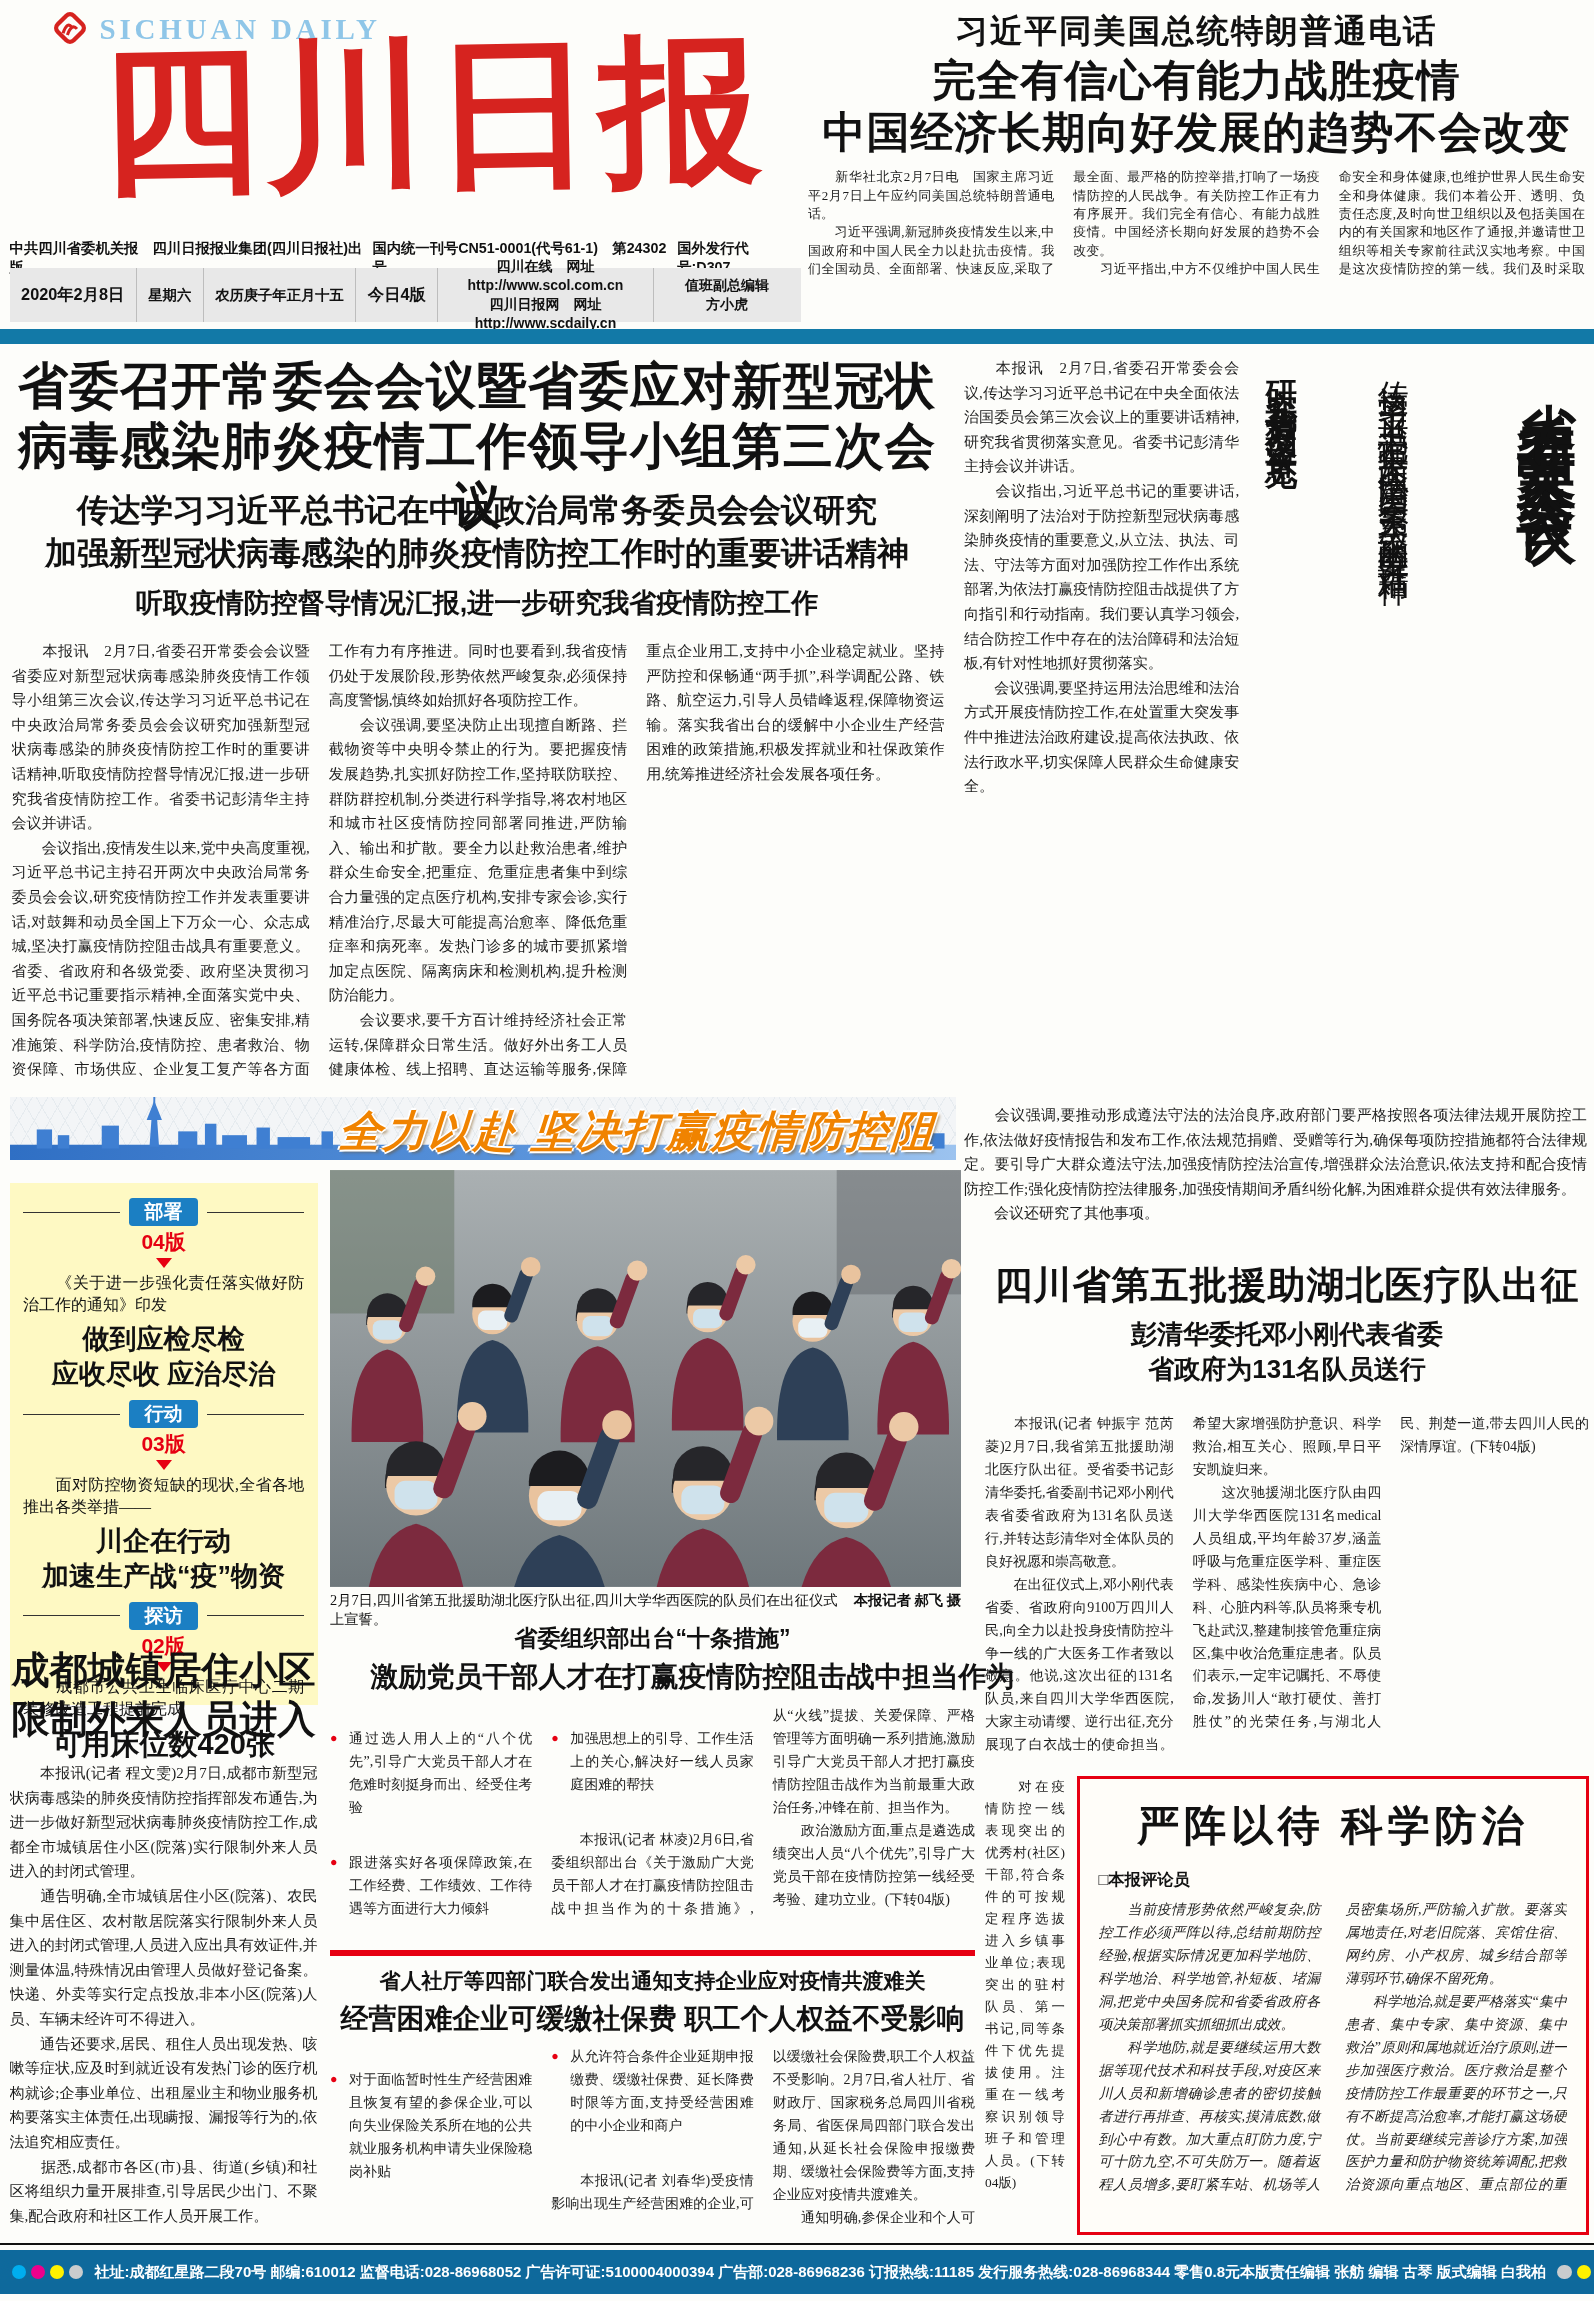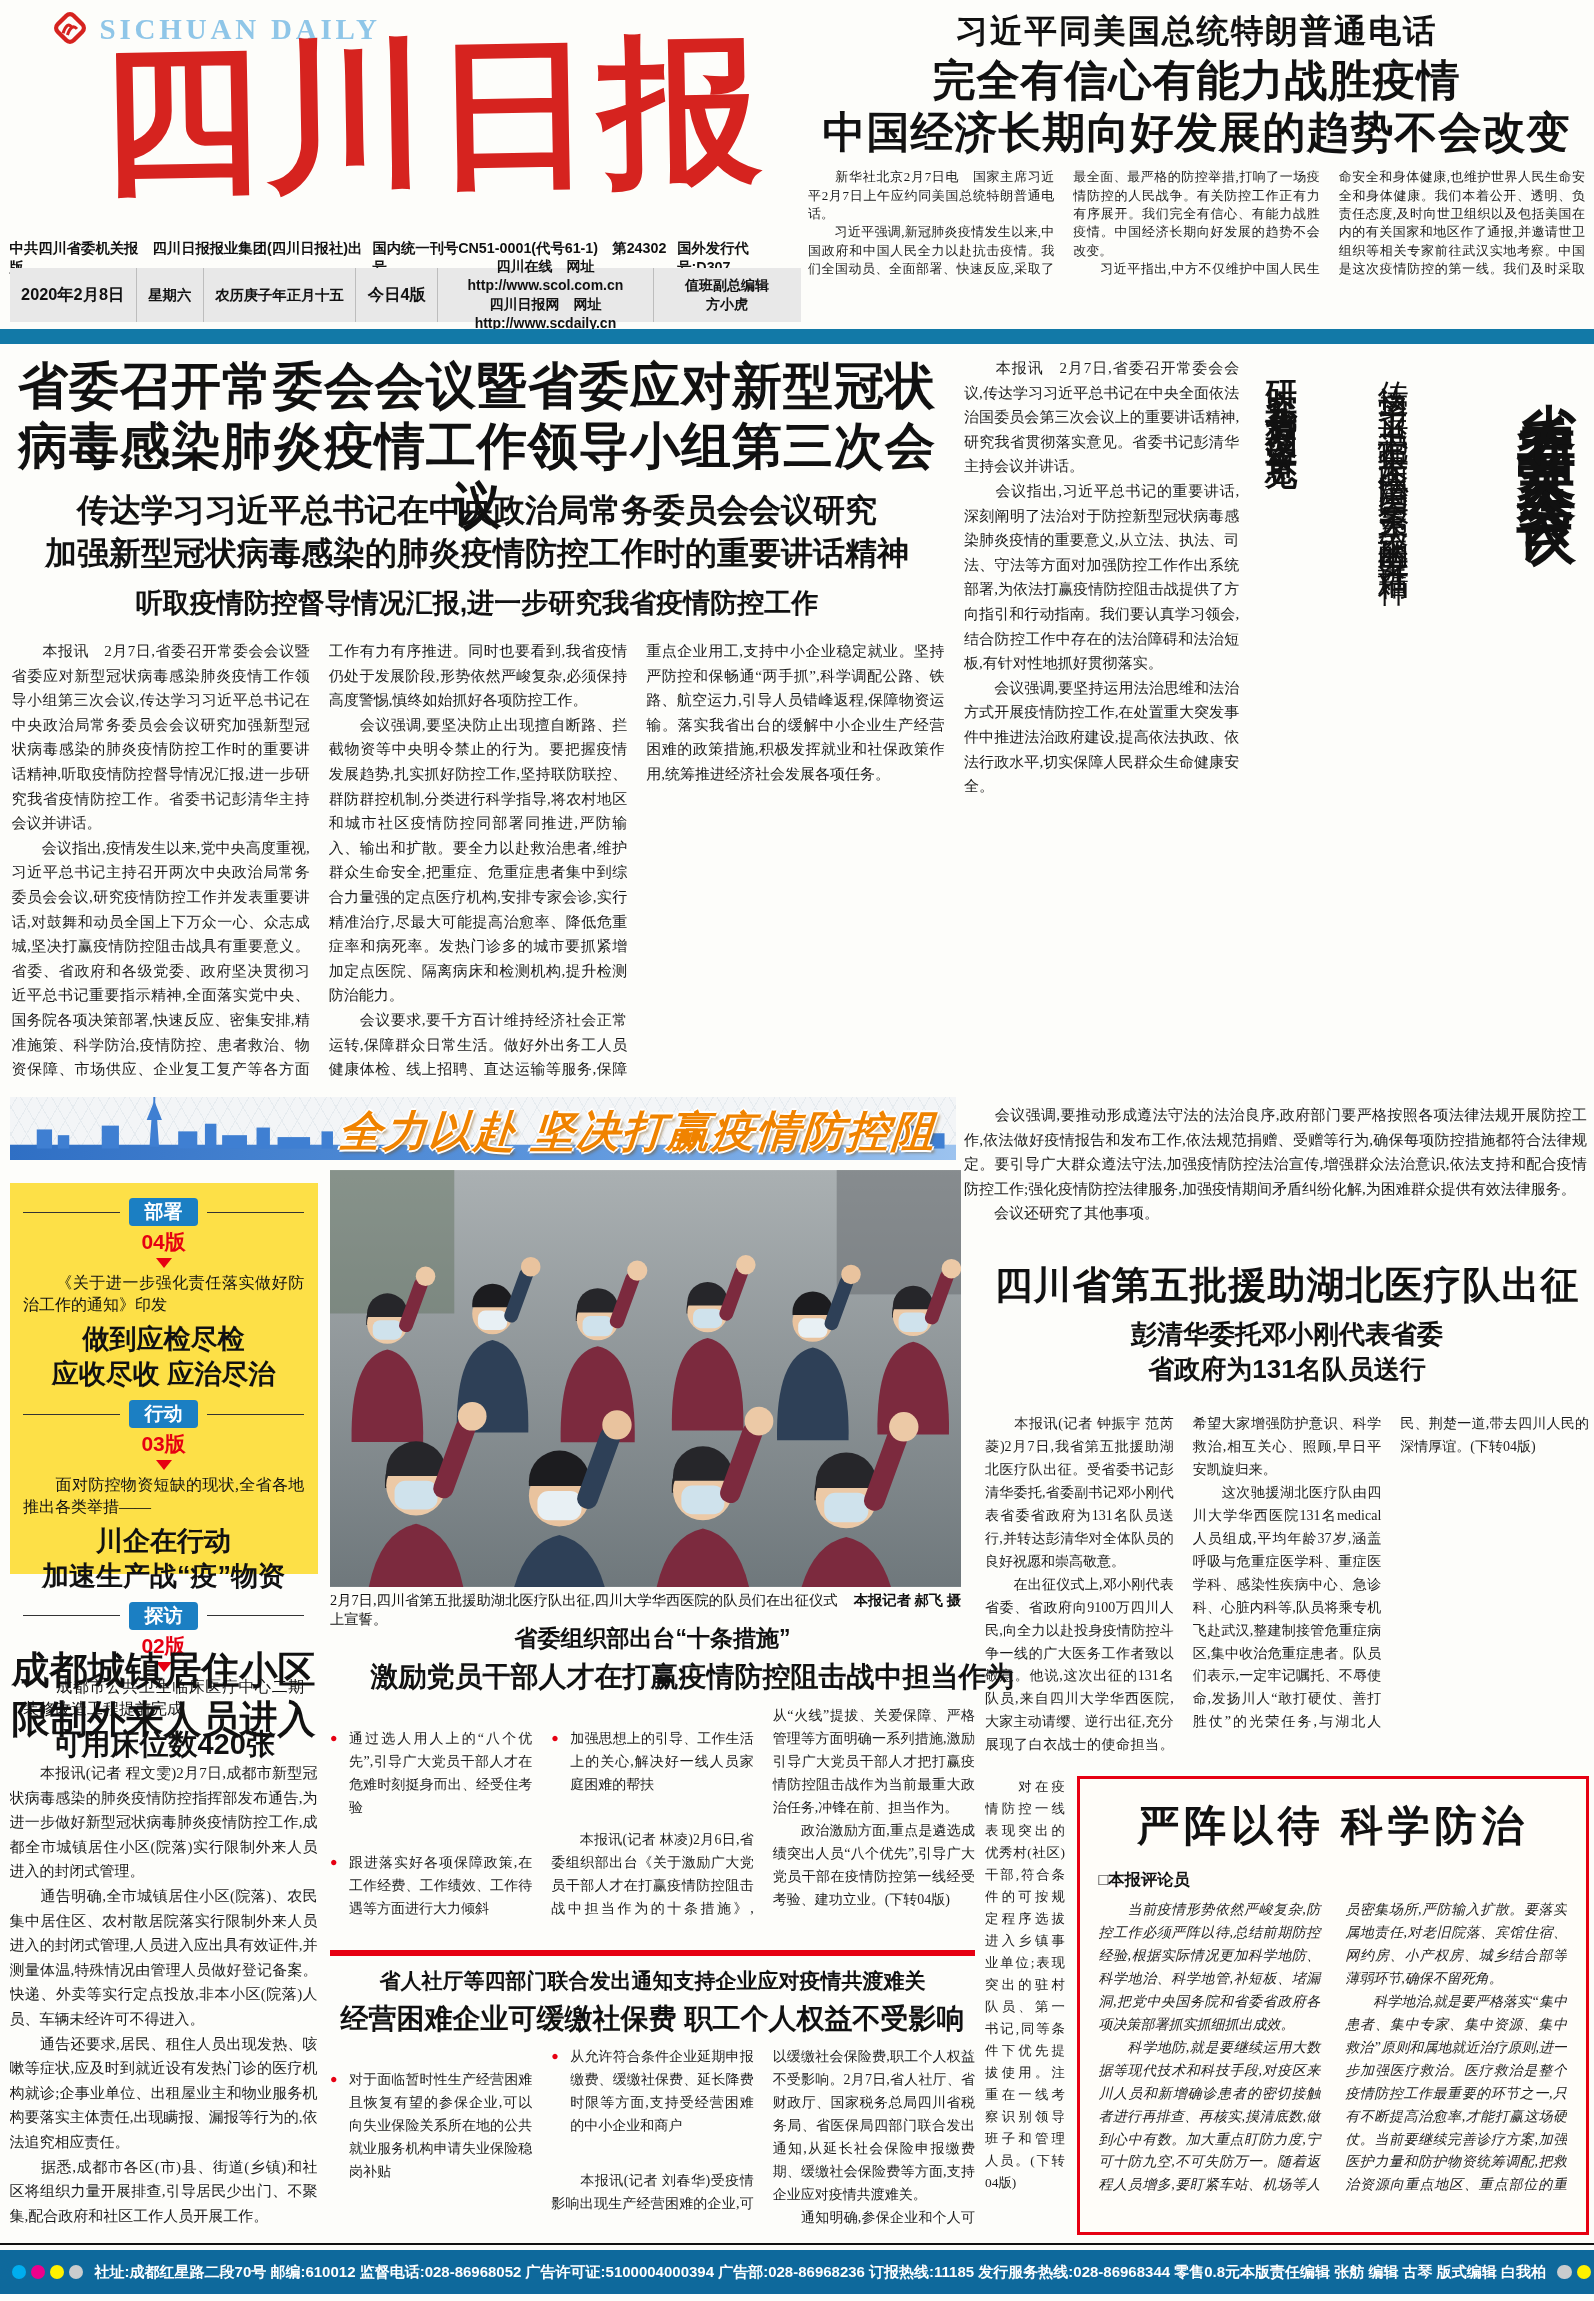--- a/index.html
+++ b/index.html
@@ -46,21 +46,21 @@
   
   .banner{left:9.6px;top:1097px;width:946px;height:63px;background:#f3f5f7;overflow:hidden;}
   .banner::before{content:"";position:absolute;inset:0;opacity:.6;
      background:repeating-linear-gradient(60deg,#dfe5ea 0 1px,transparent 1px 13.4px),
                 repeating-linear-gradient(-60deg,#dfe5ea 0 1px,transparent 1px 13.4px);}
   .banner-text{position:absolute;left:315px;top:5.7px;width:621px;text-align:center;font-size:43px;font-weight:900;
      font-style:italic;color:#f08300;letter-spacing:1.9px;transform:skewX(-4deg);
      text-shadow:1.9px 0 0 #fff,-1.9px 0 0 #fff,0 1.9px 0 #fff,0 -1.9px 0 #fff,2.9px 2.9px 2.9px rgba(120,70,0,.45);}
 
   
-  .sidebar{left:9.6px;top:1183px;width:308px;height:391px;background:#fde047;padding:13.4px 13.4px;box-sizing:border-box;}
+  .sidebar{left:9.6px;top:1183px;width:308px;height:522px;background:#fef9c3;padding:13.4px 13.4px;box-sizing:border-box;}
   .tag-wrap{display:flex;align-items:center;gap:9.6px;margin-top:1.9px;}
   .tag-wrap::before,.tag-wrap::after{content:"";flex:1;border-top:1.9px solid #333;}
   .tag-pill{background:#1b7fc3;color:#fff;font-weight:bold;font-size:19px;padding:1px 15.3px;border-radius:3.8px;}
   .page-no{color:#e60012;font-weight:900;font-size:21px;text-align:center;margin-top:1.9px;}
   .tri-down{width:0;height:0;border-left:8.6px solid transparent;border-right:8.6px solid transparent;
             border-top:10.5px solid #e60012;margin:1.9px auto 3.8px;}
   .digest-desc{font-family:"Liberation Serif","DejaVu Serif",serif;font-size:16px;line-height:1.4;text-align:justify;
                white-space:pre-line;}
   .digest-head{font-size:27px;font-weight:900;text-align:center;line-height:1.3;white-space:pre-line;margin:5.7px 0 7.6px;}
 

